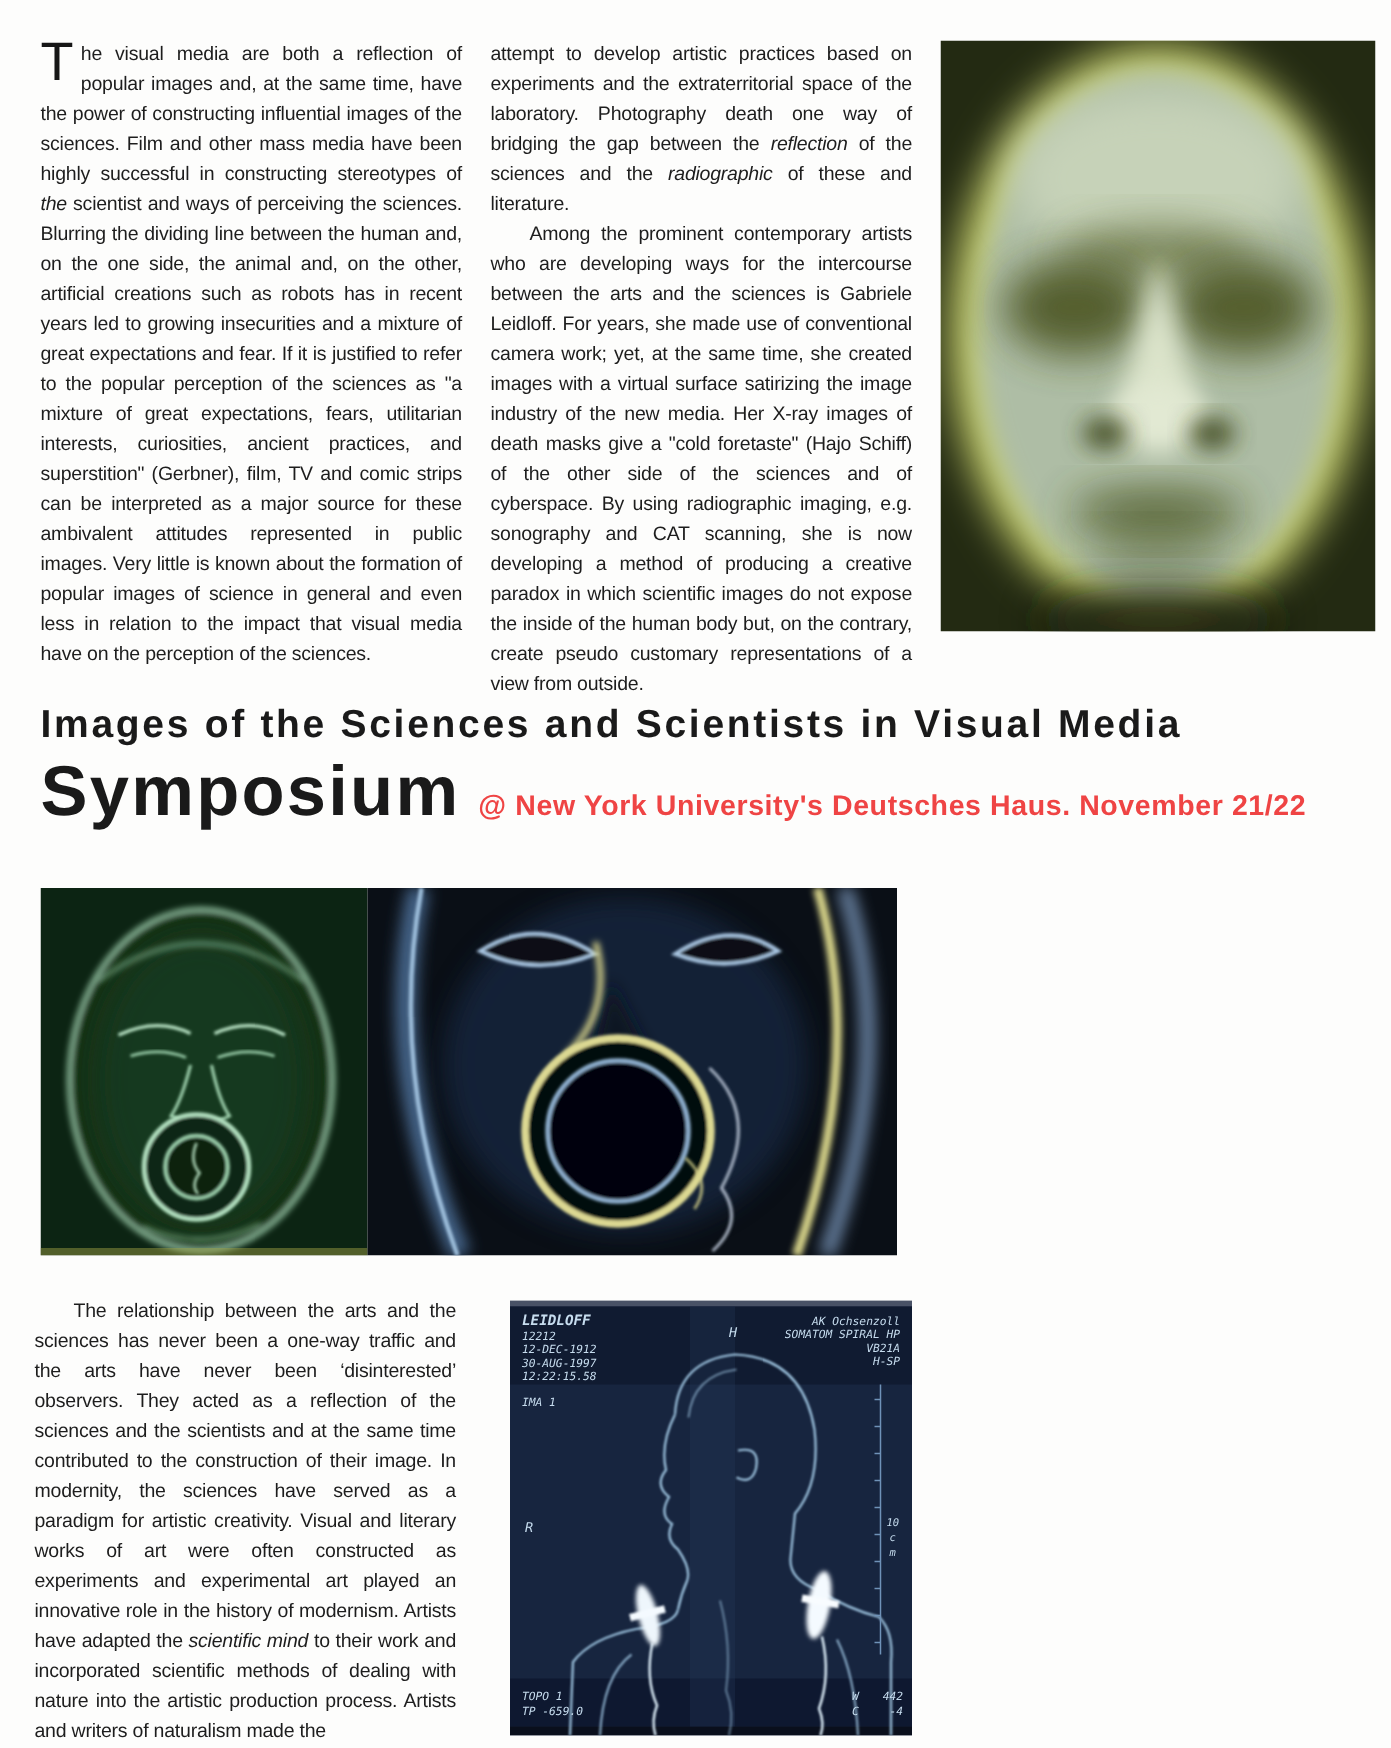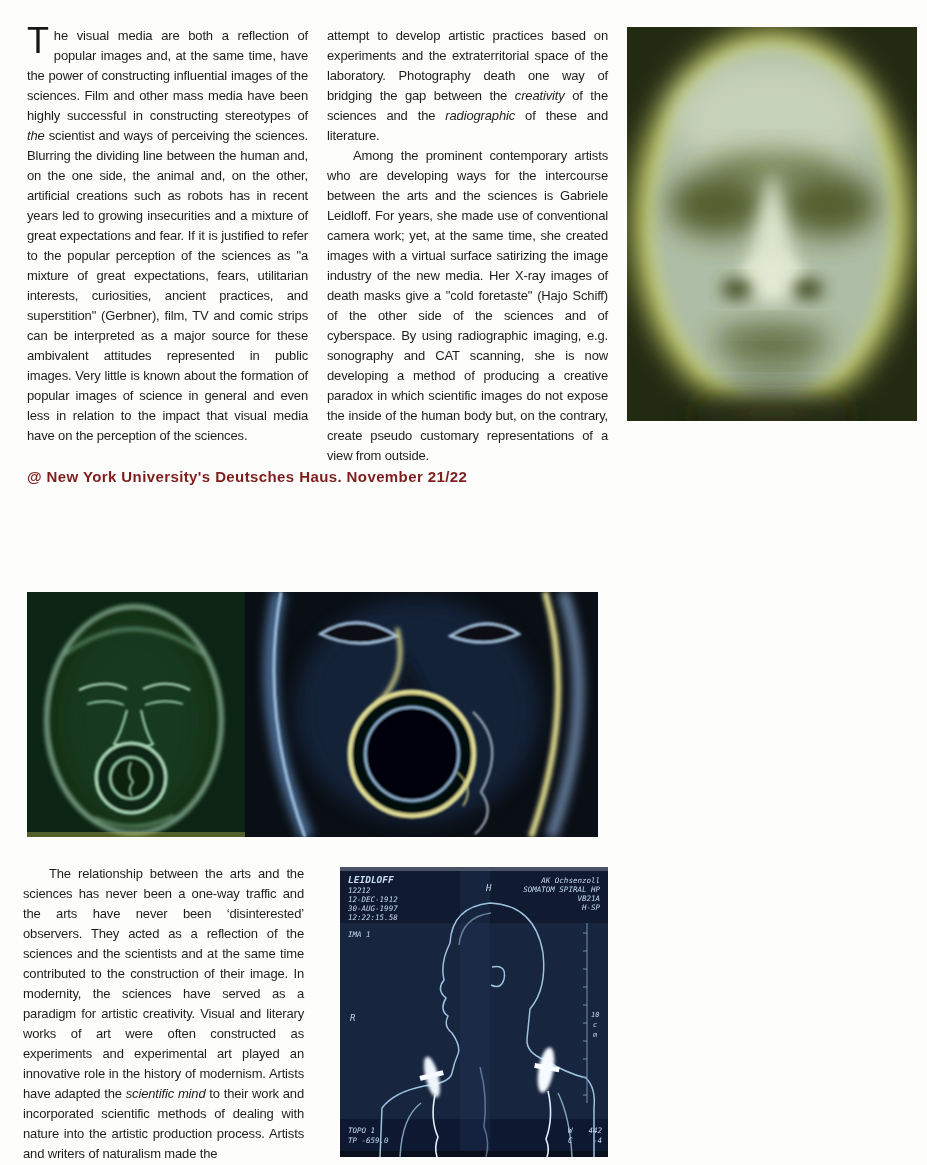--- a/index.html
+++ b/index.html
@@ -25,21 +25,21 @@
   #col2{left:327px;top:26px;width:281px;}
   #col3{left:23px;top:864px;width:281px;}
 
   #title-block{position:absolute;left:27px;top:467px;width:880px;}
   .title-line1{
     font-size:26px;font-weight:bold;letter-spacing:1.8px;color:#1a1a1a;
     white-space:nowrap;
   }
   .title-row2{display:flex;align-items:baseline;gap:12px;margin-top:1px;}
   .title-symposium{font-size:47px;font-weight:bold;letter-spacing:1.5px;color:#1a1a1a;}
-  .title-suffix{font-size:15px;font-weight:bold;letter-spacing:0.4px;color:#7f1d1d;white-space:nowrap;}
+  .title-suffix{font-size:19px;font-weight:bold;letter-spacing:0.4px;color:#ef4444;white-space:nowrap;}
 
   .photo{position:absolute;display:block;}
   #xray-face{left:627px;top:27px;}
   #mid-image{left:27px;top:592px;}
   #ct-image{left:340px;top:867px;font-style:italic;}
   svg{display:block;}
   .ct-text{font-family:"DejaVu Sans Mono",monospace;fill:#c6dcee;}
 </style>
 </head>
 <body>
@@ -47,21 +47,21 @@
 <div class="page">
 
   <div id="col1" class="col">
     <p class="body-text">
       <span class="dropcap">T</span><span>he visual media are both a reflection of popular images and, at the same time, have the power of constructing influential images of the sciences. Film and other mass media have been highly successful in constructing stereotypes of </span><span class="it">the</span><span> scientist and ways of perceiving the sciences. Blurring the dividing line between the human and, on the one side, the animal and, on the other, artificial creations such as robots has in recent years led to growing insecurities and a mixture of great expectations and fear. If it is justified to refer to the popular perception of the sciences as "a mixture of great expectations, fears, utilitarian interests, curiosities, ancient practices, and superstition" (Gerbner), film, TV and comic strips can be interpreted as a major source for these ambivalent attitudes represented in public images. Very little is known about the formation of popular images of science in general and even less in relation to the impact that visual media have on the perception of the sciences.</span>
     </p>
   </div>
 
   <div id="col2" class="col">
     <p class="body-text">
-      <span>attempt to develop artistic practices based on experiments and the extraterritorial space of the laboratory. Photography death one way of bridging the gap between the </span><span class="it">creativity</span><span> of the sciences and the </span><span class="it">radiographic</span><span> of these and literature.</span>
+      <span>attempt to develop artistic practices based on experiments and the extraterritorial space of the laboratory. Photography death one way of bridging the gap between the </span><span class="it">reflection</span><span> of the sciences and the </span><span class="it">radiographic</span><span> of these and literature.</span>
     </p>
     <p class="body-text indent">Among the prominent contemporary artists who are developing ways for the intercourse between the arts and the sciences is Gabriele Leidloff. For years, she made use of conventional camera work; yet, at the same time, she created images with a virtual surface satirizing the image industry of the new media. Her X-ray images of death masks give a "cold foretaste" (Hajo Schiff) of the other side of the sciences and of cyberspace. By using radiographic imaging, e.g. sonography and CAT scanning, she is now developing a method of producing a creative paradox in which scientific images do not expose the inside of the human body but, on the contrary, create pseudo customary representations of a view from outside.</p>
   </div>
 
   <div id="xray-face" class="photo">
     <svg width="290" height="394" viewBox="0 0 290 394">
       <defs>
         <filter id="fb4" x="-50%" y="-50%" width="200%" height="200%">
             <feGaussianBlur stdDeviation="4"></feGaussianBlur>
           </filter>
@@ -83,21 +83,23 @@
       <ellipse cx="145" cy="252" rx="31" ry="23" fill="#e2e9d3" filter="url(#fb8)"></ellipse>
       <ellipse cx="110" cy="262" rx="15" ry="10" fill="#3c461c" filter="url(#fb8)"></ellipse>
       <ellipse cx="181" cy="262" rx="15" ry="10" fill="#3c461c" filter="url(#fb8)"></ellipse>
       <ellipse cx="145" cy="314" rx="58" ry="14" fill="#45511f" opacity="0.85" filter="url(#fb14)"></ellipse>
       <ellipse cx="145" cy="336" rx="46" ry="10" fill="#4a5620" opacity="0.6" filter="url(#fb14)"></ellipse>
       <ellipse cx="145" cy="386" rx="80" ry="22" fill="#1c220e" opacity="0.9" filter="url(#fb14)"></ellipse>
     </svg>
   </div>
 
   <div id="title-block">
+    <div class="title-line1">Images of the Sciences and Scientists in Visual Media</div>
     <div class="title-row2">
+      <span class="title-symposium">Symposium</span>
       <span class="title-suffix">@ New York University's Deutsches Haus. November 21/22</span>
     </div>
   </div>
 
   <div id="mid-image" class="photo">
     <svg width="571" height="245" viewBox="0 0 571 245">
       <defs>
         <filter id="mb1" x="-50%" y="-50%" width="200%" height="200%">
             <feGaussianBlur stdDeviation="1"></feGaussianBlur>
           </filter>

